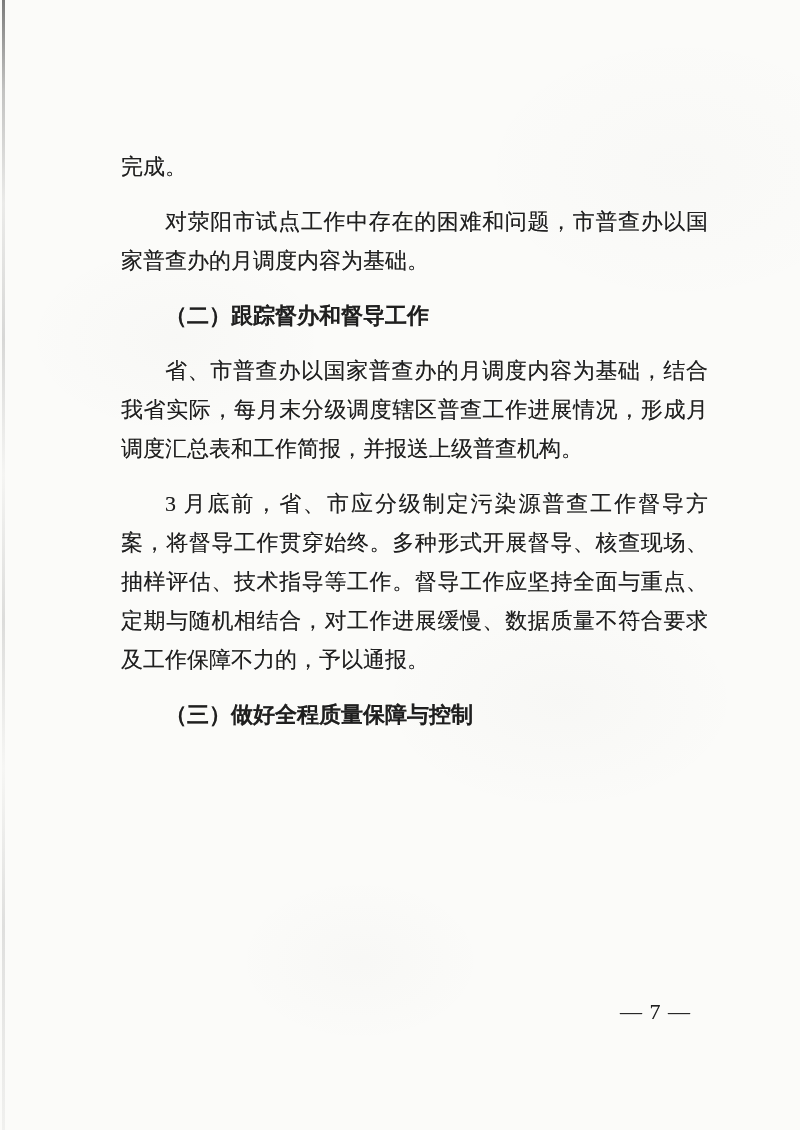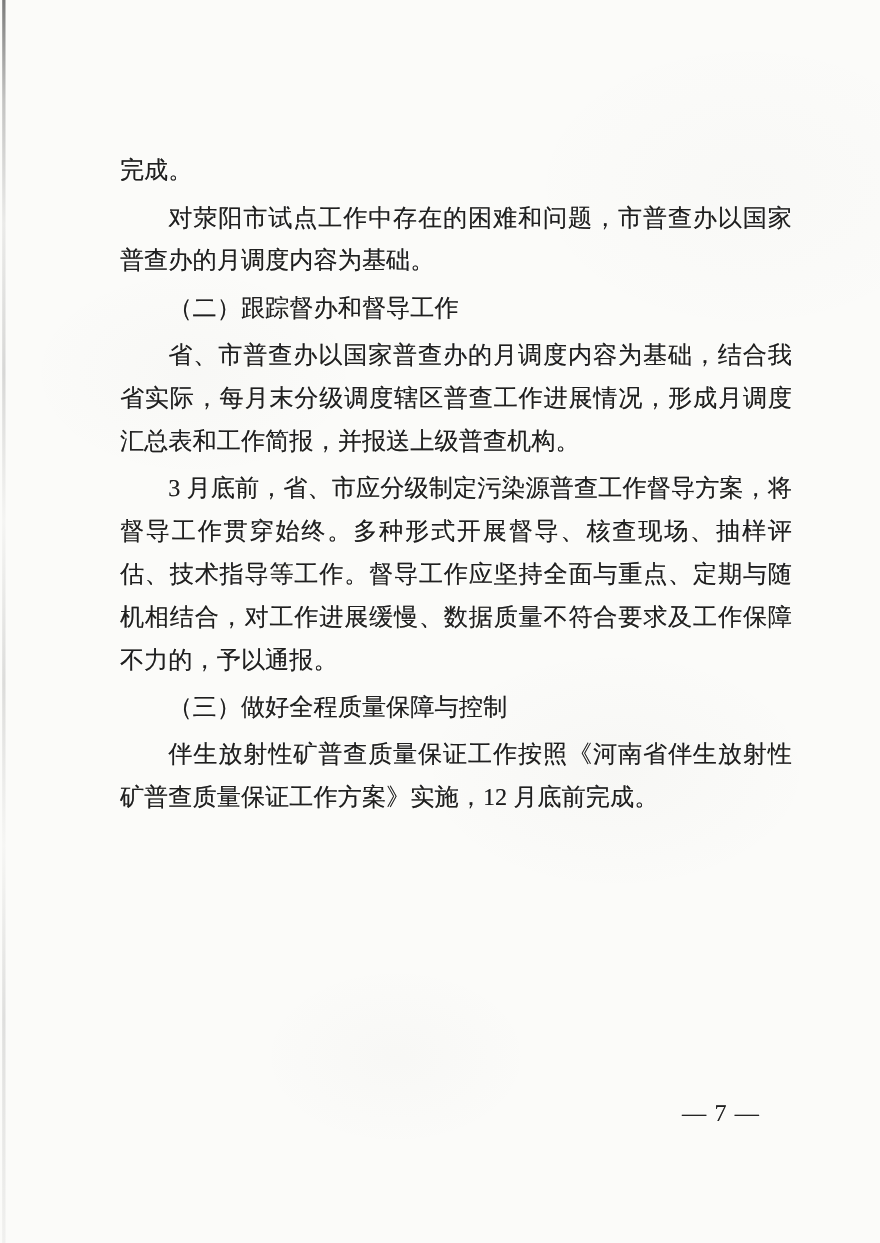--- a/index.html
+++ b/index.html
@@ -47,28 +47,28 @@
     position: absolute;
     left: 105px;
     top: 131px;
     width: 619px;
     font-size: 22px;
     line-height: 39px;
     text-align: justify;
     letter-spacing: 0;
   }
   .para {
-    margin: 4px;
+    margin: 16px;
     text-shadow: 0 0 0.6px rgba(30,30,30,0.55);
   }
   .para.indent {
     text-indent: 44px;
   }
   .para.heading {
-    font-weight: 400;
+    font-weight: 700;
   }
   .pagenum {
     position: absolute;
     top: 997px;
     right: 109px;
     font-size: 22px;
     line-height: 30px;
     letter-spacing: 1px;
     text-shadow: 0 0 0.6px rgba(30,30,30,0.5);
   }
@@ -78,16 +78,15 @@
 
 <div class="page" style="--paper: #fbfbf9; --ink: #1f1f1f;">
   <div class="scan-edge"></div>
   <main class="content">
       <p class="para body">完成。</p>
       <p class="para body indent">对荥阳市试点工作中存在的困难和问题，市普查办以国家普查办的月调度内容为基础。</p>
       <p class="para heading indent">（二）跟踪督办和督导工作</p>
       <p class="para body indent">省、市普查办以国家普查办的月调度内容为基础，结合我省实际，每月末分级调度辖区普查工作进展情况，形成月调度汇总表和工作简报，并报送上级普查机构。</p>
       <p class="para body indent">3 月底前，省、市应分级制定污染源普查工作督导方案，将督导工作贯穿始终。多种形式开展督导、核查现场、抽样评估、技术指导等工作。督导工作应坚持全面与重点、定期与随机相结合，对工作进展缓慢、数据质量不符合要求及工作保障不力的，予以通报。</p>
       <p class="para heading indent">（三）做好全程质量保障与控制</p>
-      <p class="para body indent">伴生放射性矿普查质量保证工作按照《河南省伴生放射性矿普查质量保证工作方案》实施，12 月底前完成。</p>
     </main>
   <div class="pagenum">— 7 —</div>
 </div>
 
 </body></html>

